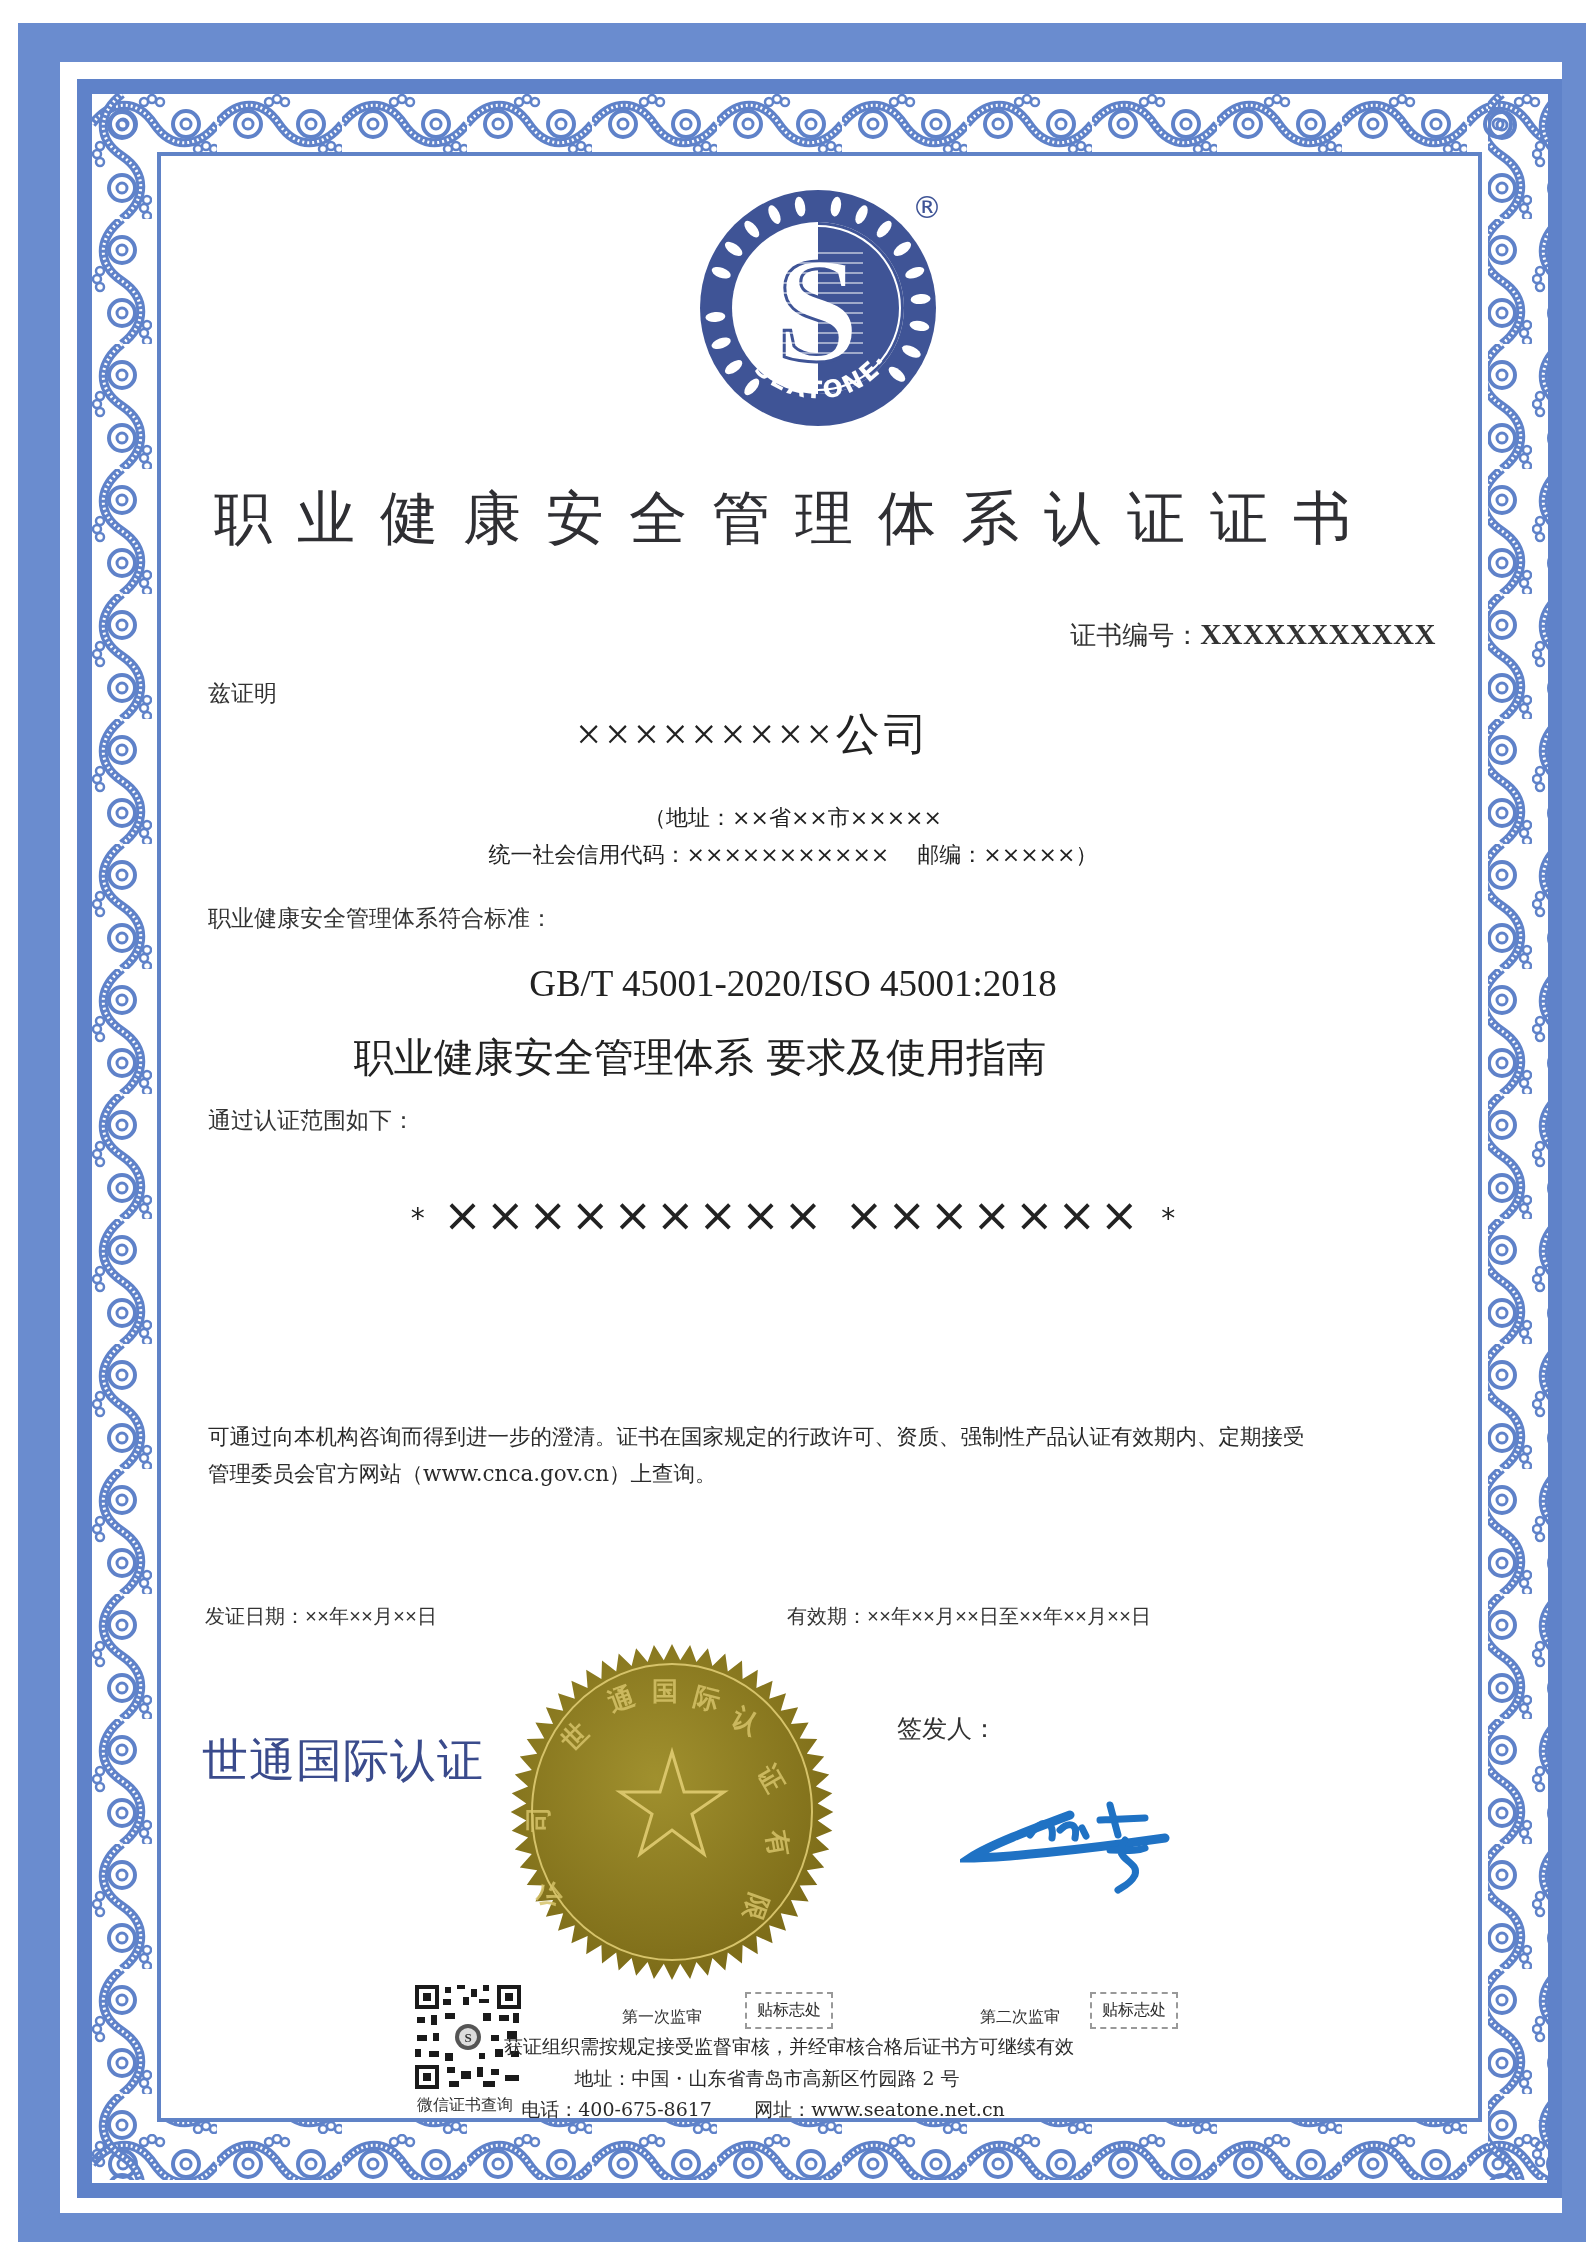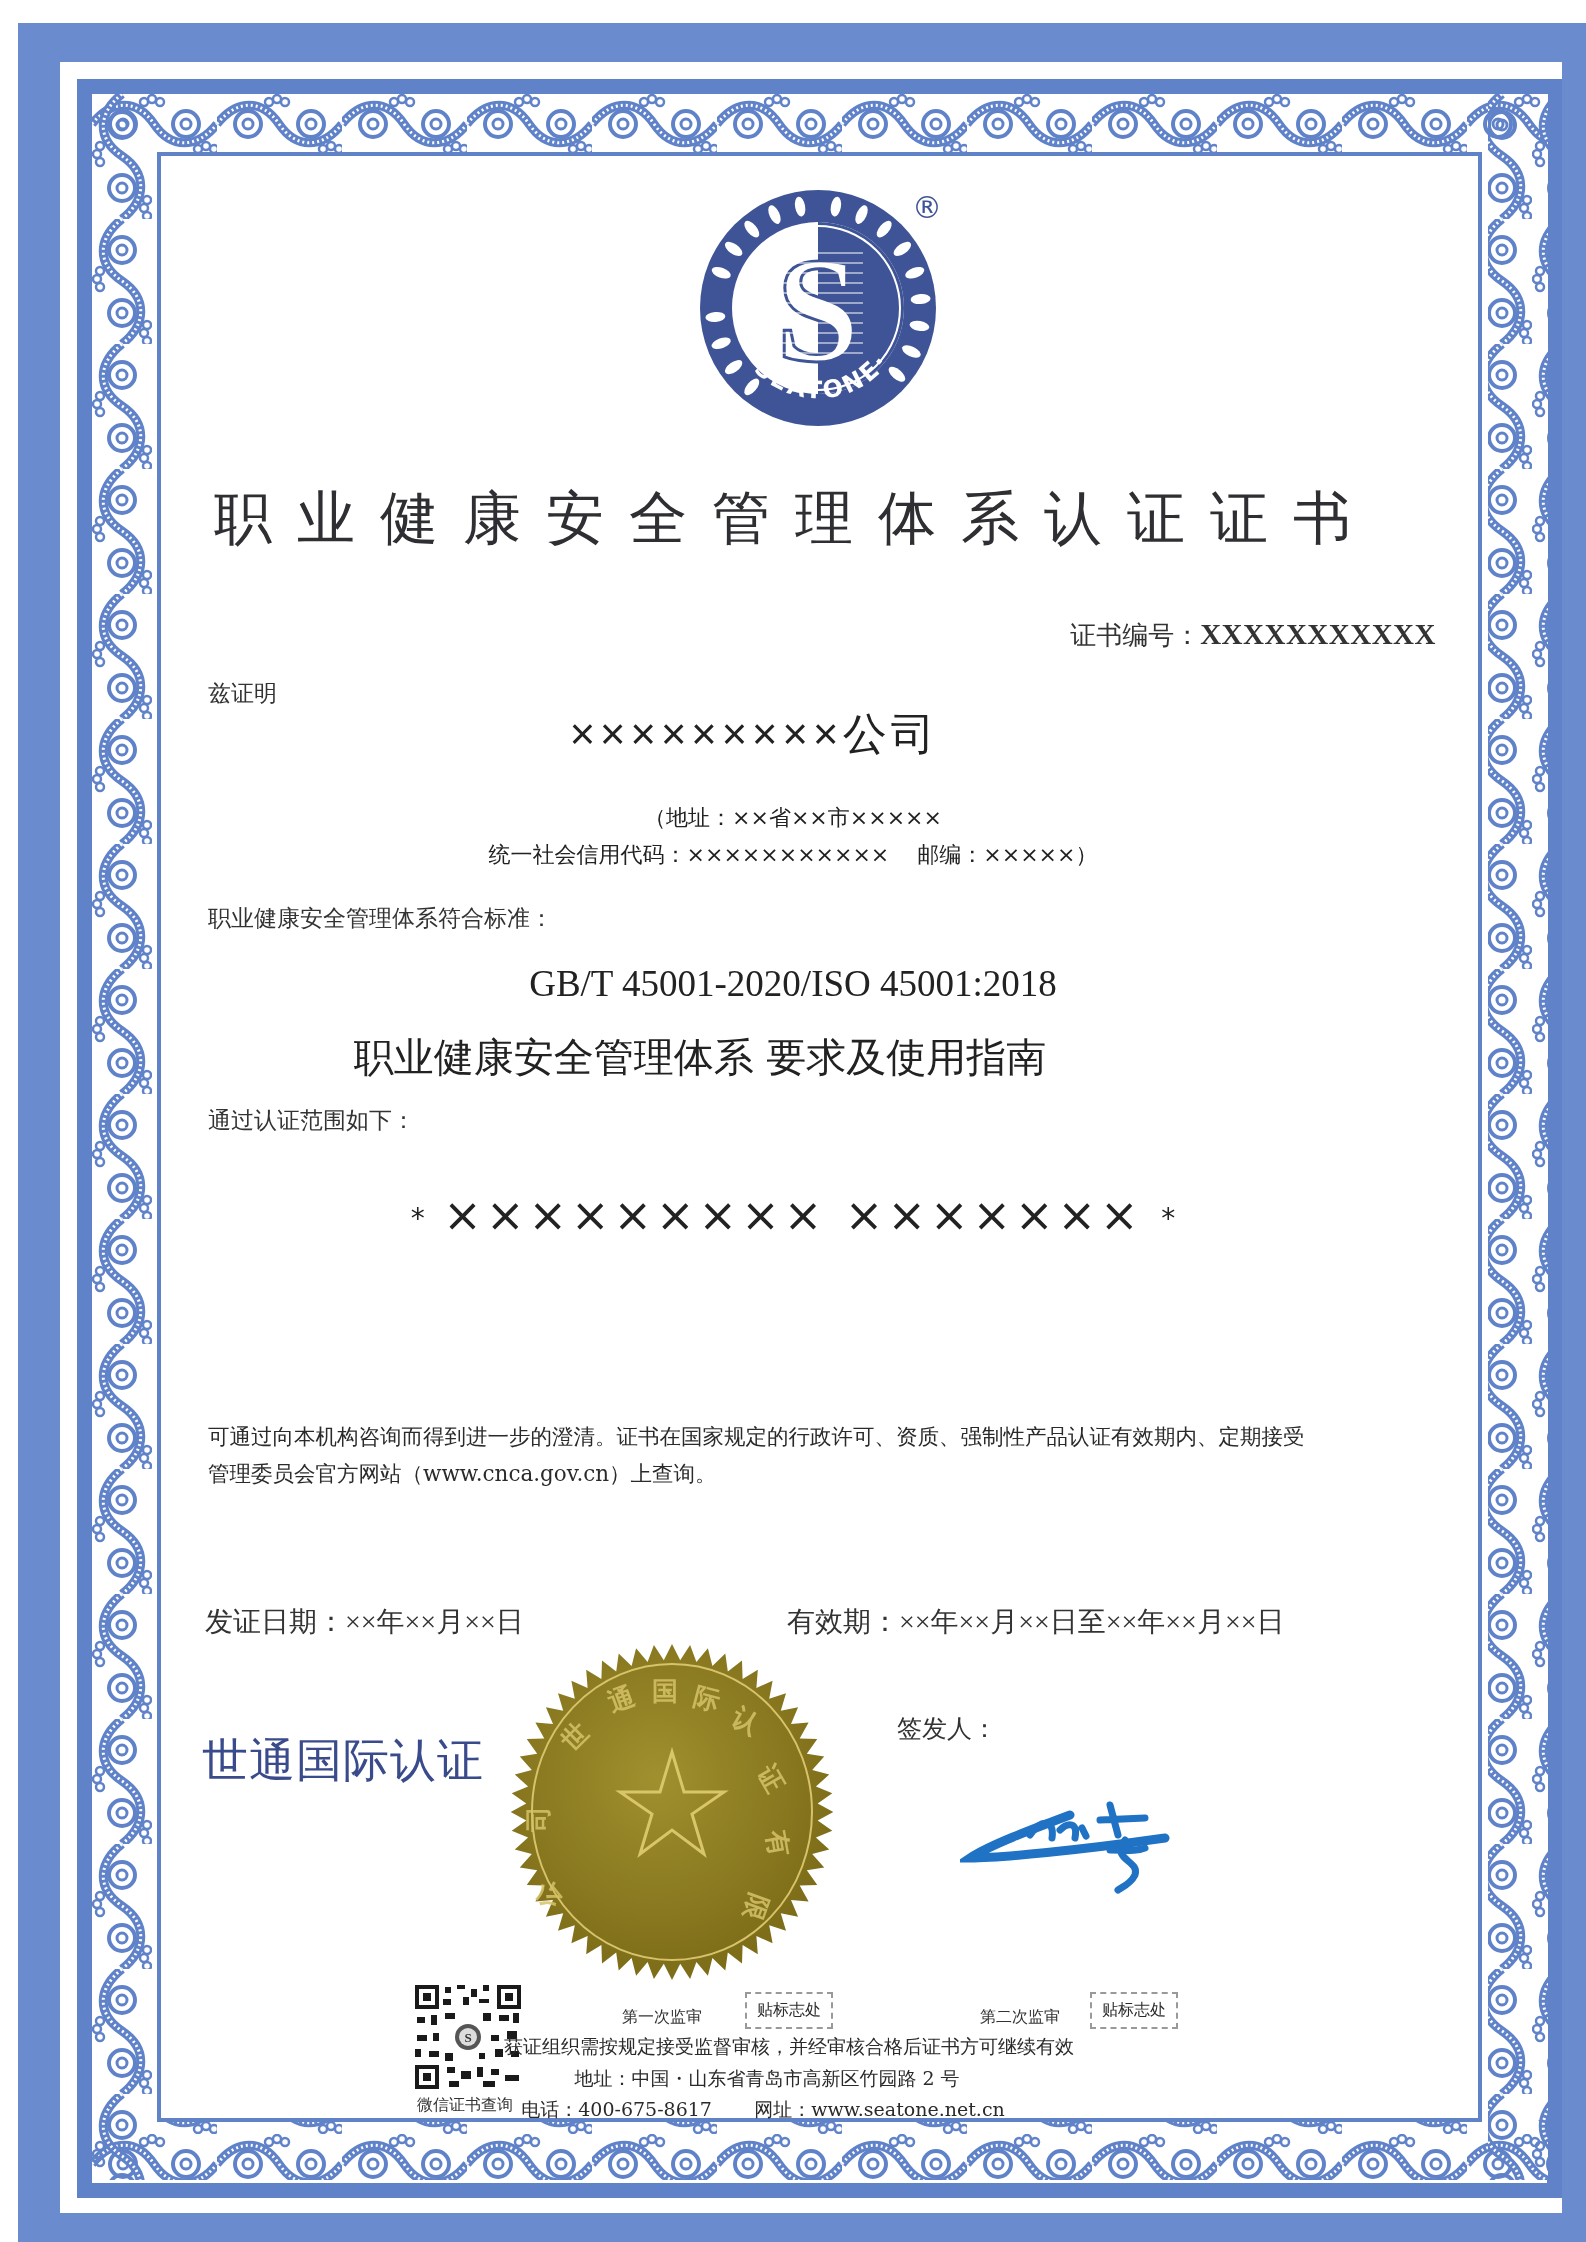--- a/index.html
+++ b/index.html
@@ -11,29 +11,29 @@
   .outer-white { position:absolute; left:60px; top:62px; right:24px; bottom:29px; background:#ffffff; }
   .mid-band { position:absolute; left:77px; top:79px; right:24px; bottom:44px; border:15px solid #5f82c9; box-sizing:border-box; right:24px; }
   .pattern-area { position:absolute; left:92px; top:94px; width:1456px; height:2086px; }
   .inner-line { position:absolute; left:157px; top:152px; width:1325px; height:1970px; border:4px solid #6083c7; box-sizing:border-box; background:#fff; }
   .title { left:160px; width:1270px; top:480px; font-size:58px; letter-spacing:25px; text-align:center;
            font-family:"DejaVu Sans","Liberation Sans",sans-serif; color:#2f2f33; font-weight:500; }
   .cert-no { right:150px; top:618px; font-size:26px; color:#333; }
   .cert-no b { font-family:"Liberation Serif",serif; font-size:29px; letter-spacing:0.5px; }
   .label { left:208px; font-size:23px; color:#333; }
   .company { left:0; width:1508px; top:705px; font-size:44px; text-align:center; color:#222; letter-spacing:4px;
-             font-family:Liberation Mono, monospace; }
+             font-family:Liberation Serif, serif; }
   .addr { left:0; width:1586px; font-size:22px; text-align:center; color:#222; font-family:"DejaVu Sans",sans-serif; }
   .std { left:0; width:1586px; top:962px; font-size:37px; text-align:center; font-family:Liberation Serif, serif; color:#222; }
   .std-name { left:0; width:1400px; top:1030px; font-size:40px; text-align:center; font-family:"DejaVu Sans",sans-serif; color:#222; }
   .scope { left:0; width:1586px; top:1188px; font-size:46px; text-align:center; font-family:"DejaVu Sans",sans-serif; color:#222; letter-spacing:4px; }
   .scope .star { font-size:28px; letter-spacing:0; vertical-align:middle; }
   .para { left:208px; width:1240px; top:1418px; font-size:21.5px; line-height:37px; color:#2a2a2a; text-align:justify; }
   .para p { margin:0; }
-  .date { top:1603px; font-size:28px; color:#333; font-family:Liberation Serif, serif; }
+  .date { top:1603px; font-size:20px; color:#333; font-family:Liberation Mono, monospace; }
   .signer { left:897px; top:1712px; font-size:25px; color:#333; }
   .bottom-small { font-size:16px; color:#333; }
   .sticker { border:2px dashed #999; padding:6px 10px; font-size:16px; }
   .bottom-line { left:0; width:1586px; text-align:center; font-size:19px; color:#2a2a2a; }
 </style>
 </head>
 <body>
 
 <div class="outer-band"></div>
 <div class="outer-white"></div>

